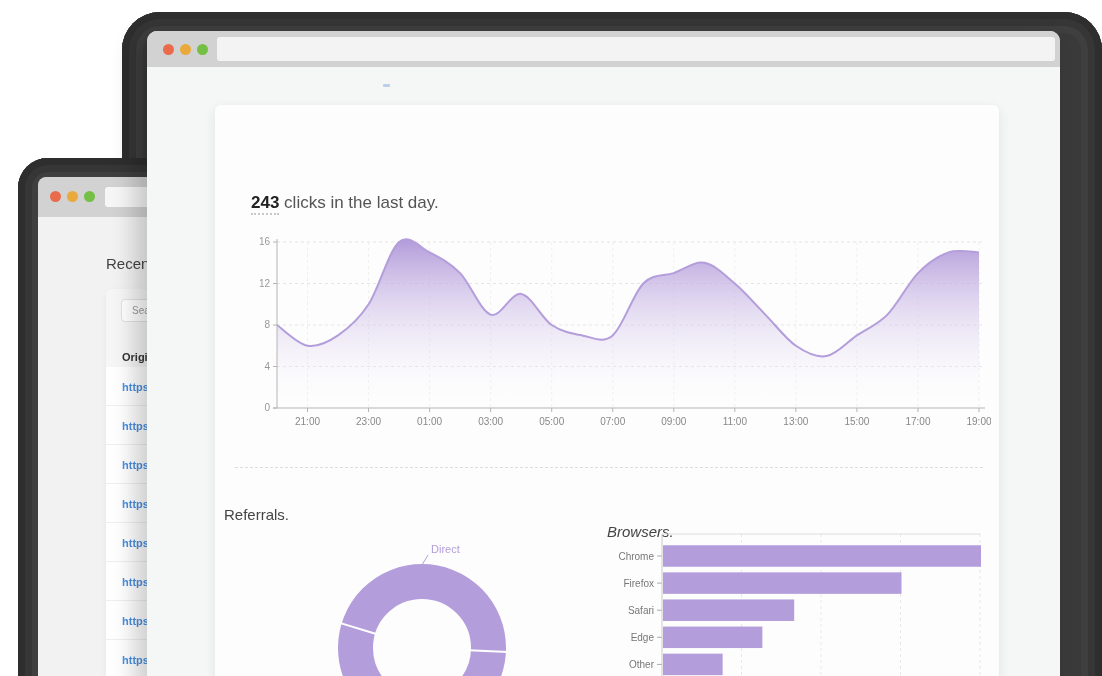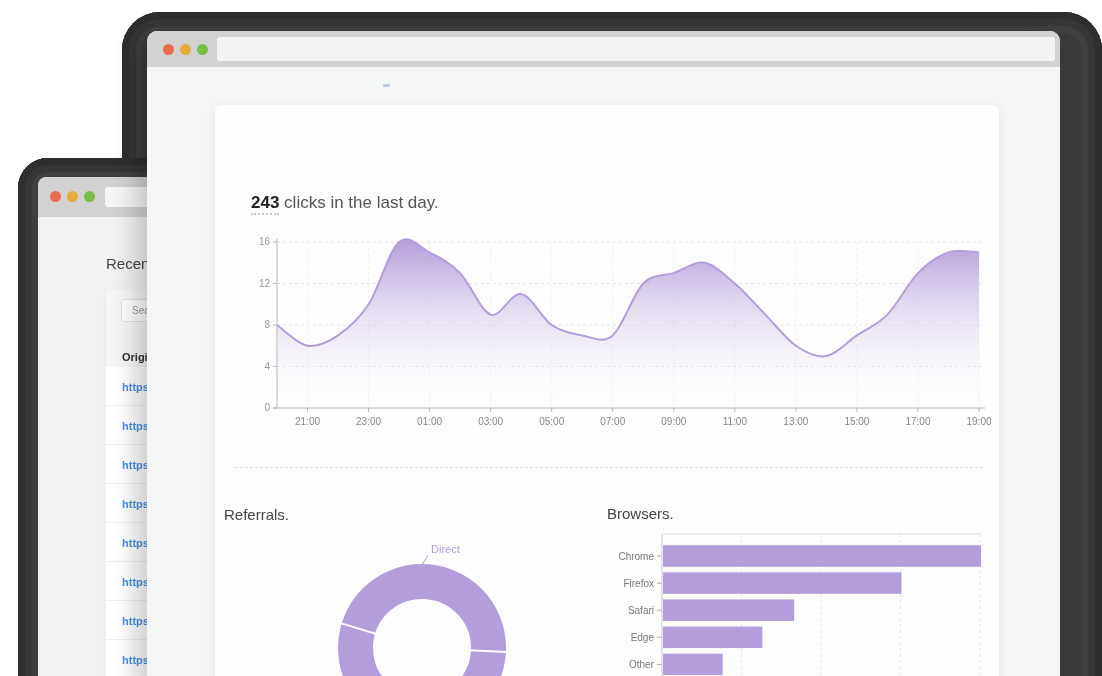--- a/index.html
+++ b/index.html
@@ -52,21 +52,21 @@
   .period-group{display:flex;gap:6px;}
   .period-btn{font-size:9.5px;color:#555;background:#f6f6f6;border:1px solid #dcdcdc;
               border-radius:3px;padding:5px 9px;cursor:pointer;font-family:"Liberation Sans", sans-serif;}
   .period-btn.active{background:#ffffff;box-shadow:0 1px 2px rgba(0,0,0,0.06);}
   .headline{position:absolute;left:20px;top:88px;font-size:17px;color:#555;margin-left:16px;}
   .headline b{color:#222;border-bottom:2px dotted #c9c9c9;padding-bottom:1px;}
   .area-chart{position:absolute;left:14px;top:128px;}
   .section-divider{position:absolute;left:20px;top:362px;width:748px;border-top:1px dashed #dddddd;}
   .section-title{position:absolute;font-size:15px;color:#444;}
   .title-referrals{left:9px;top:401px;}
-  .title-browsers{left:392px;top:400px;}
+  .title-browsers{left:392px;top:418px;font-style:italic;}
   .donut-chart{position:absolute;left:115px;top:433px;}
   .bars-chart{position:absolute;left:385px;top:420px;}
 </style>
 </head>
 <body>
 
 <div class="screen">
 
   <div class="mock-frame frame-fg"></div>
   <div class="mock-frame frame-bg"></div>

